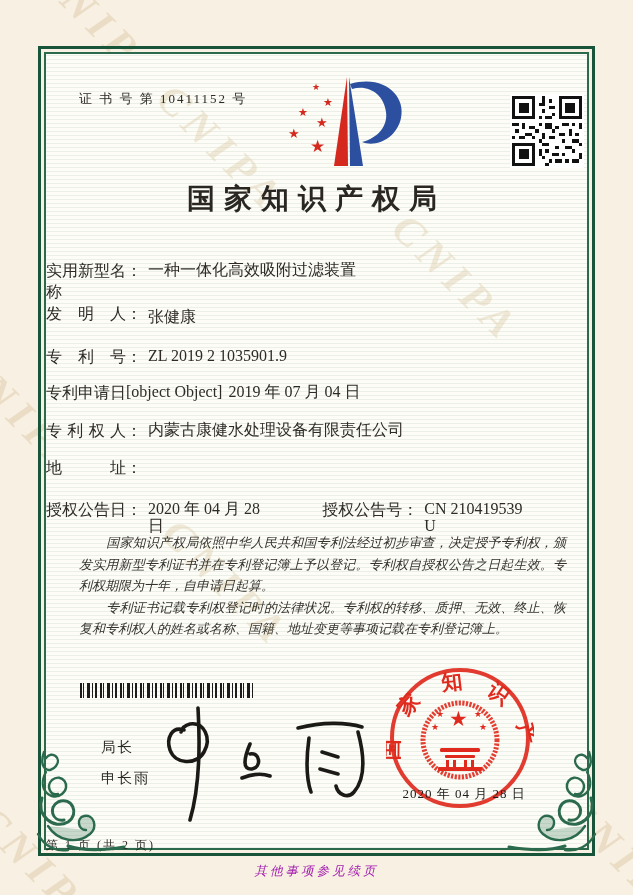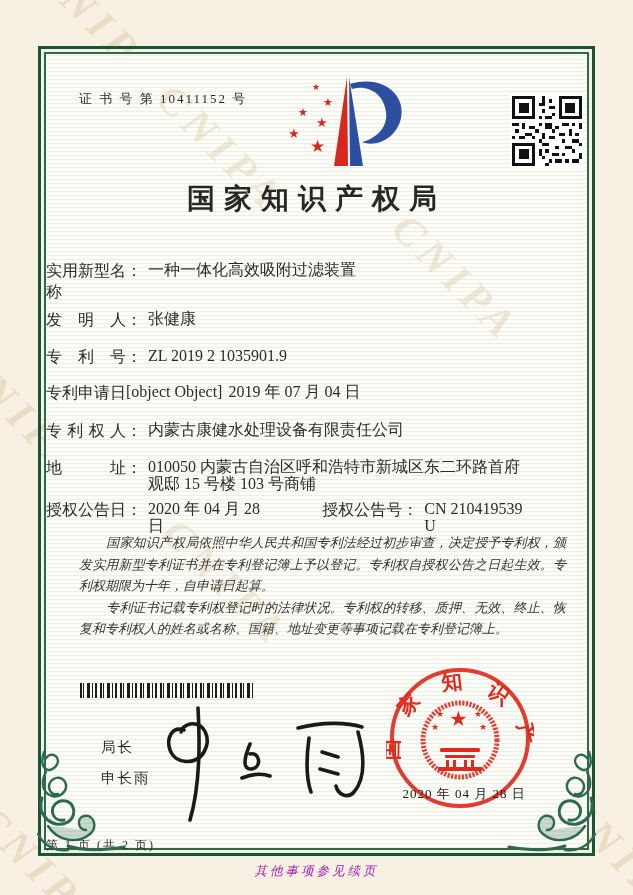--- a/index.html
+++ b/index.html
@@ -115,21 +115,21 @@
         M9 18h1v1H9z M11 19h1v1h-1z M13 19h2v1h-2z M16 19h1v1h-1z M18 19h2v1h-2z M10 20h1v1h-1z"></path>
     </svg>
 
     <div class="title">国家知识产权局</div>
 
     <div class="frow" style="top:207px;">
       <span class="flabel">实用新型名称</span>
         <span class="fcolon">：</span>
       <span class="fvalue">一种一体化高效吸附过滤装置</span>
     </div>
-    <div class="frow" style="top:256px;">
+    <div class="frow" style="top:250px;align-items:flex-end;">
       <span class="flabel">发明人</span>
         <span class="fcolon">：</span>
       <span class="fvalue">张健康</span>
     </div>
     <div class="frow" style="top:293px;">
       <span class="flabel">专利号</span>
         <span class="fcolon">：</span>
       <span class="fvalue">ZL 2019 2 1035901.9</span>
     </div>
     <div class="frow" style="top:329px;">
@@ -138,21 +138,20 @@
       <span class="fvalue">2019 年 07 月 04 日</span>
     </div>
     <div class="frow" style="top:367px;">
       <span class="flabel">专利权人</span>
         <span class="fcolon">：</span>
       <span class="fvalue">内蒙古康健水处理设备有限责任公司</span>
     </div>
     <div class="frow" style="top:404px;">
       <span class="flabel">地址</span>
         <span class="fcolon">：</span>
-      <span class="fvalue" style="width:385px;">010050  内蒙古自治区呼和浩特市新城区东二环路首府观邸 15 号楼 103 号商铺</span>
     </div>
     <div class="frow grantrow" style="top:446px;gap:12px;">
       <span class="grp">
         <span class="flabel">授权公告日</span>
           <span class="fcolon">：</span>
         <span class="fvalue">2020 年 04 月 28 日</span>
       </span>
       <span class="grp grp2">
         <span class="flabel">授权公告号</span>
           <span class="fcolon">：</span>

